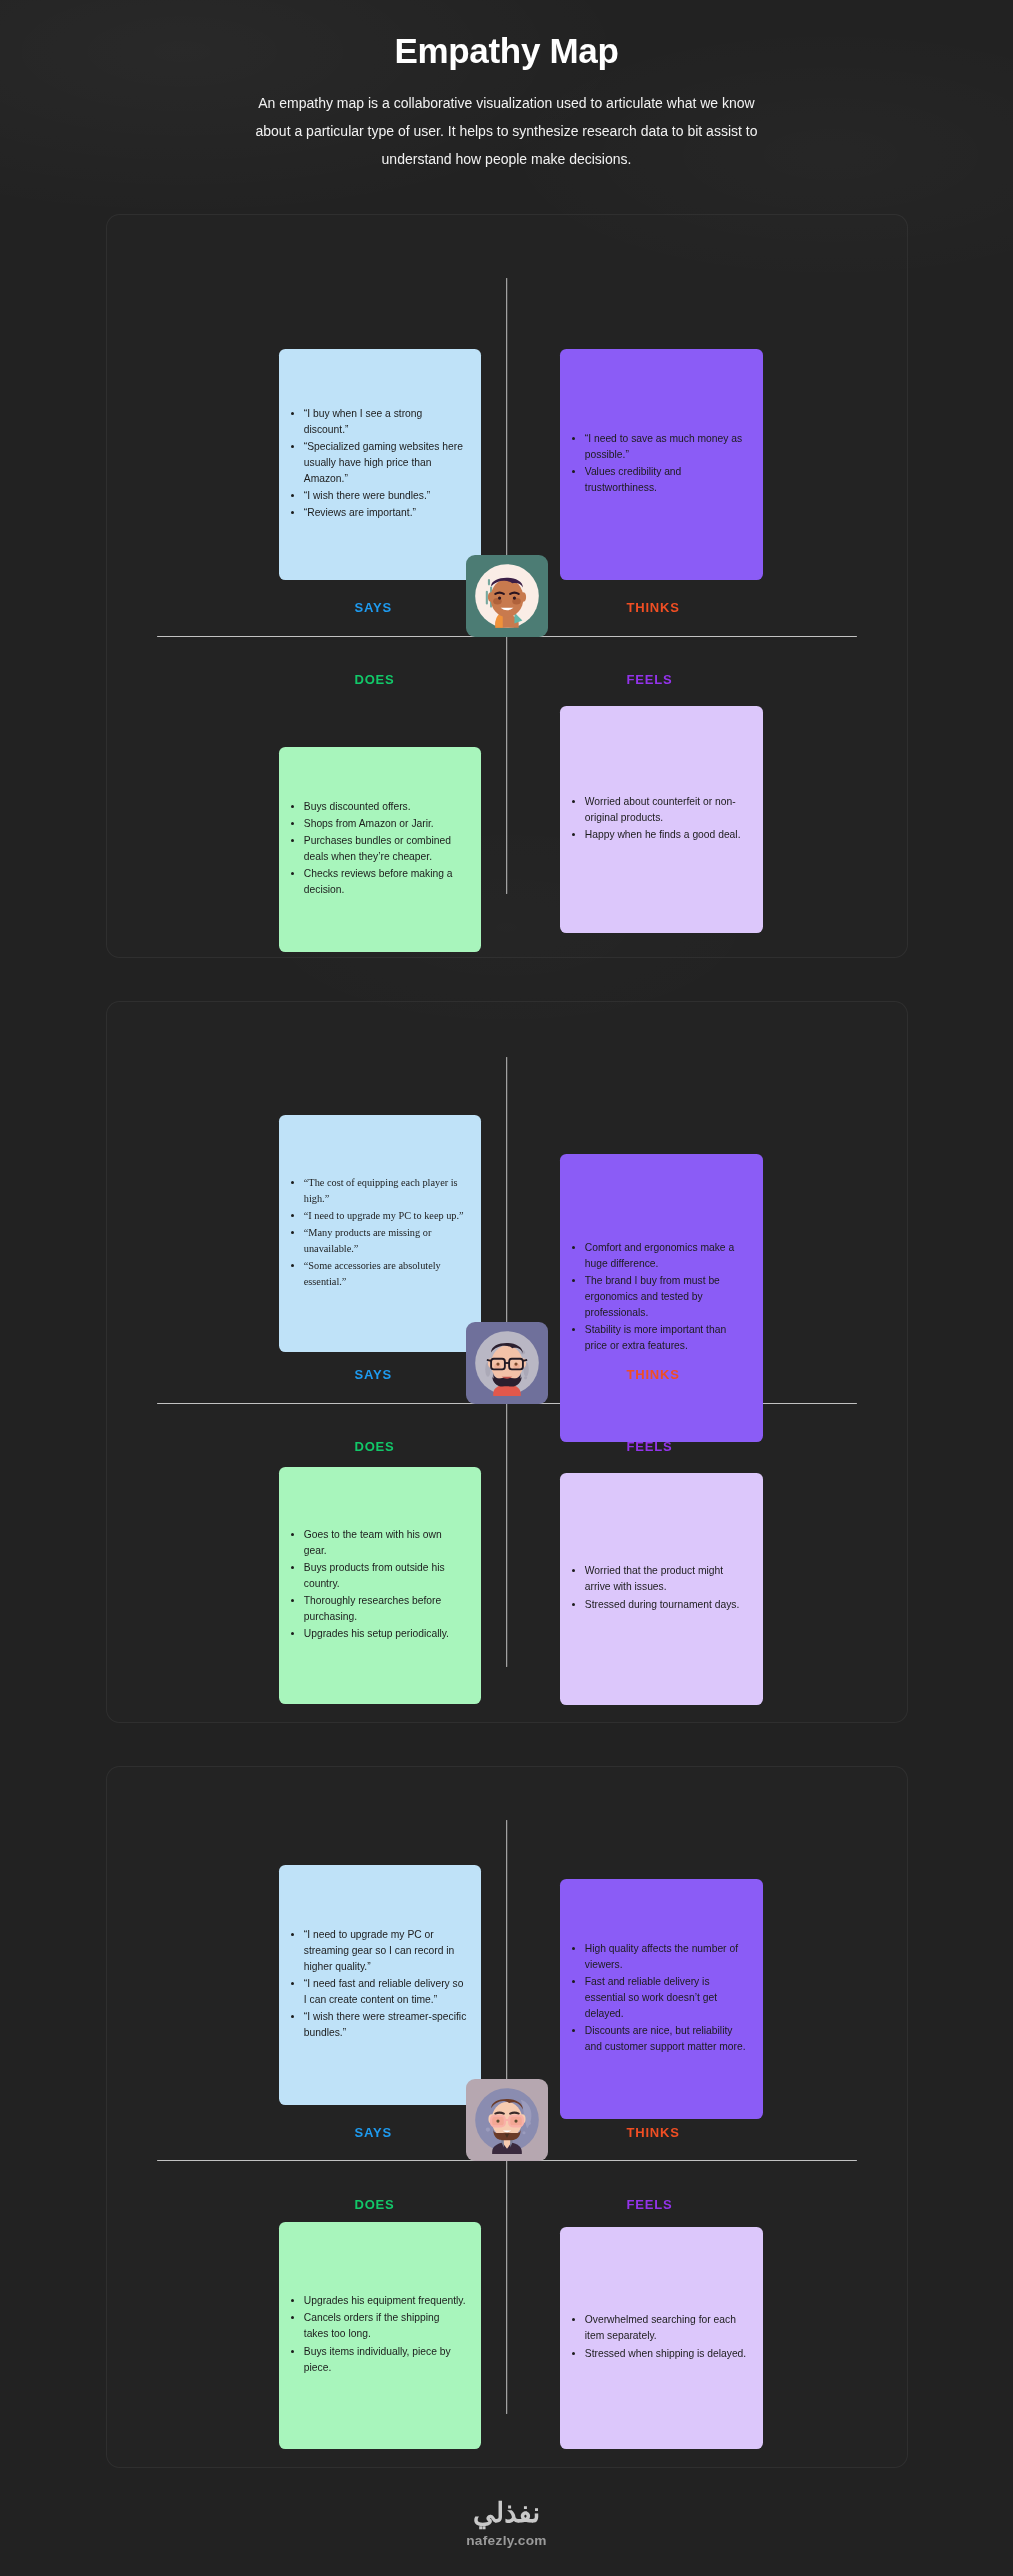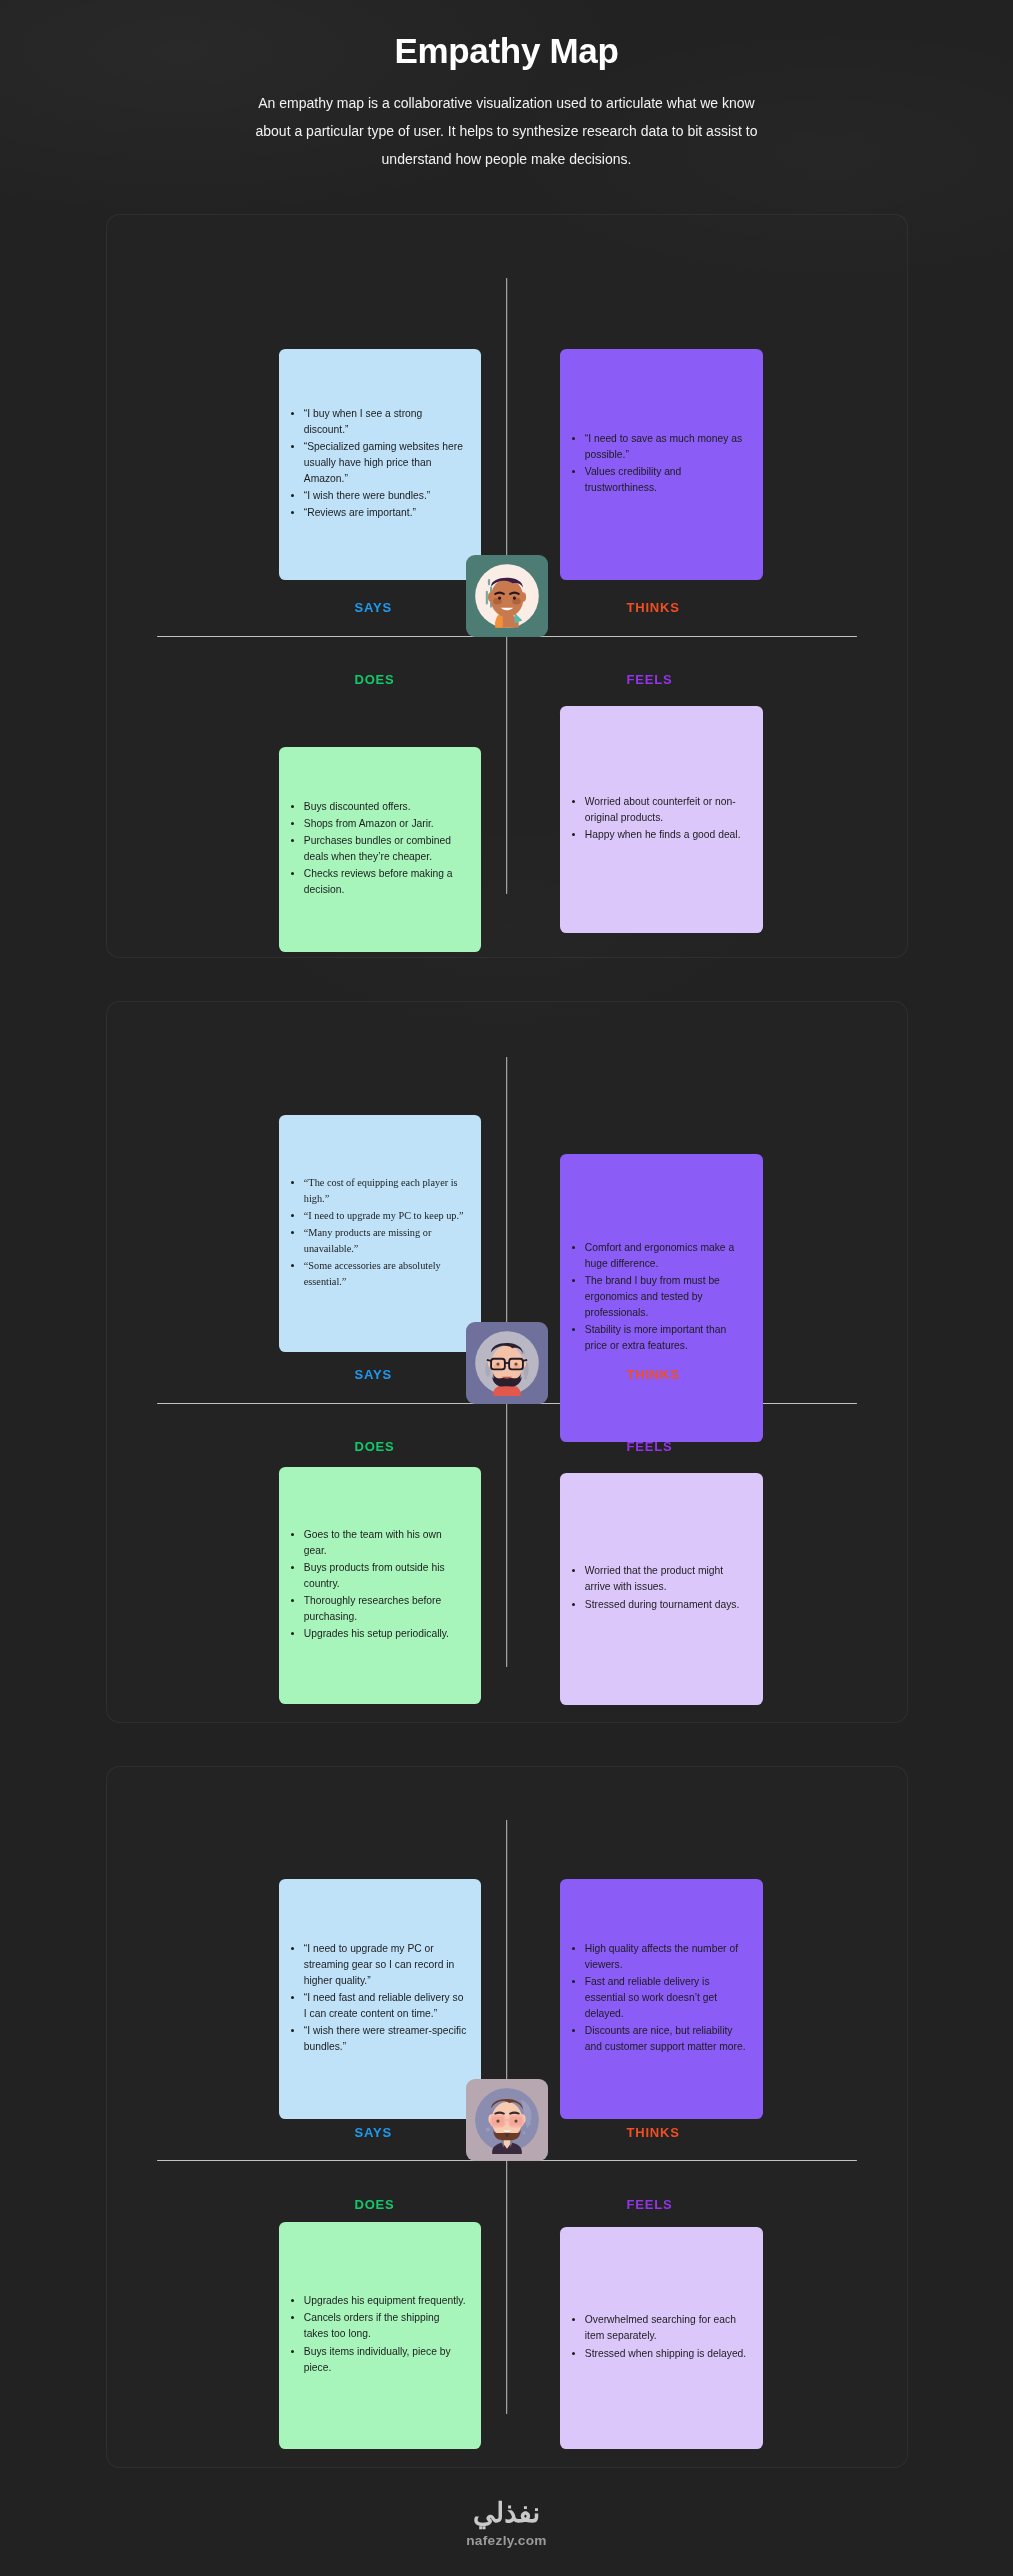--- a/index.html
+++ b/index.html
@@ -316,21 +316,21 @@
       </svg>
     </div>
   </div>
 
   <div class="section section-3">
     <div class="grid">
       <div class="v-divider" style="top:53px; bottom:53px;"></div>
       <div class="h-divider" style="top:393px;"></div>
     </div>
 
-    <div class="card c-says" style="left:172px; top:112px; width:202px; height:240px;">
+    <div class="card c-says" style="left:172px; top:98px; width:202px; height:240px;">
       <ul>
           <li>“I need to upgrade my PC or streaming gear so I can record in higher quality.”</li>
           <li>“I need fast and reliable delivery so I can create content on time.”</li>
           <li>“I wish there were streamer-specific bundles.”</li>
         </ul>
     </div>
 
     <div class="card c-thinks" style="left:453px; top:112px; width:203px; height:240px;">
       <ul>
           <li>High quality affects the number of viewers.</li>

